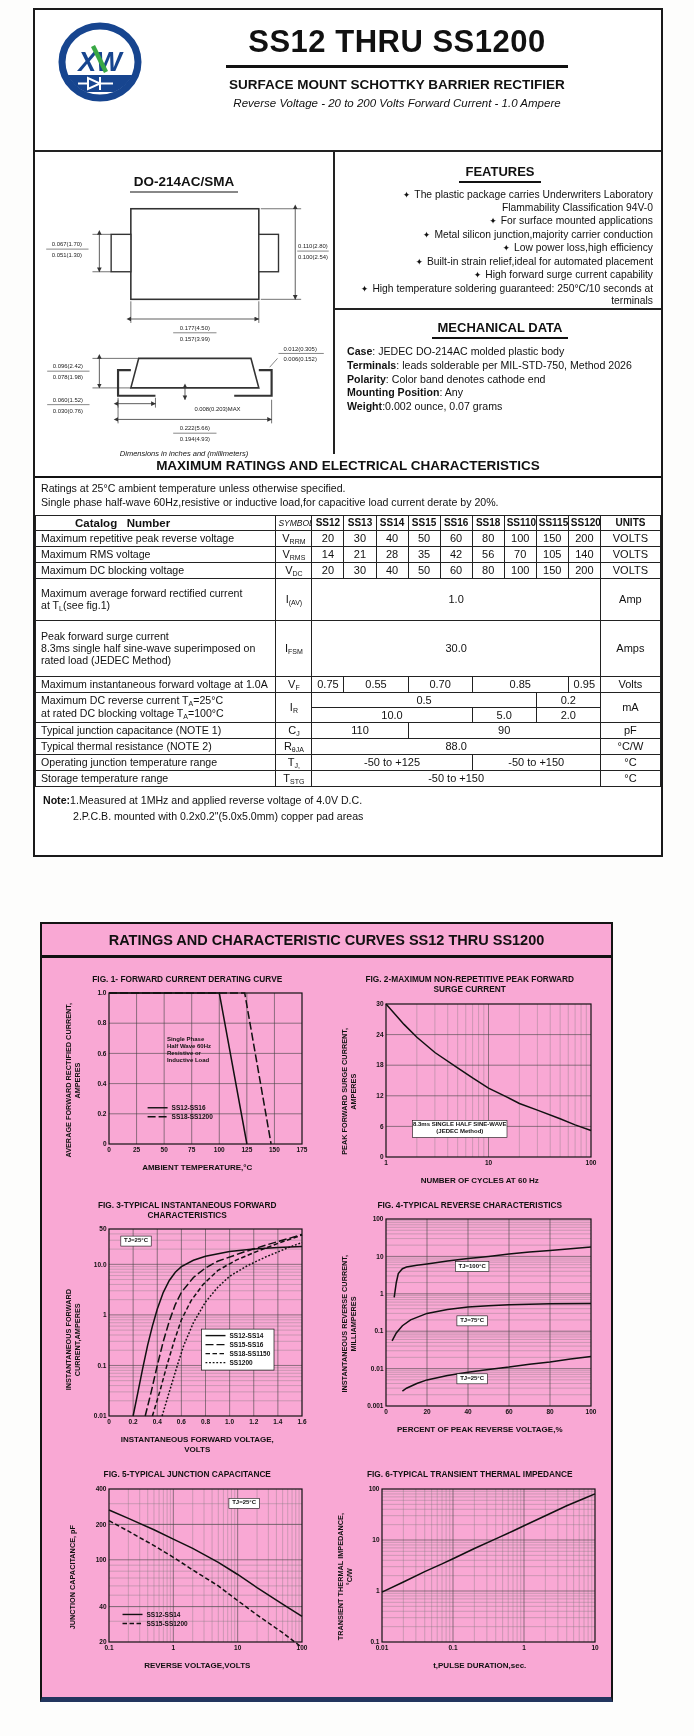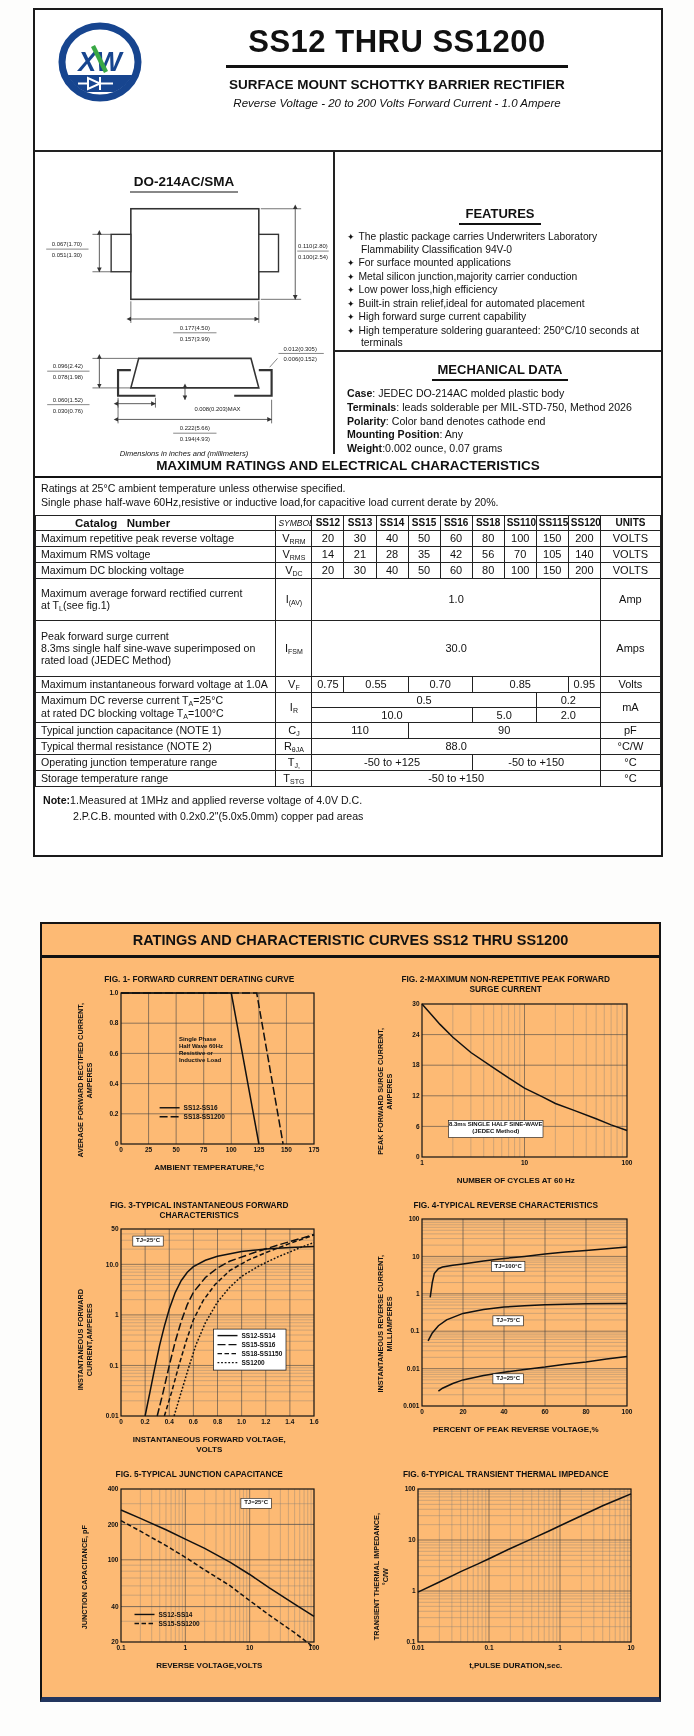--- a/index.html
+++ b/index.html
@@ -1,33 +1,33 @@
 <!DOCTYPE html>
 <html><head>
 <meta charset="utf-8">
 <style>
   html,body{margin:0;padding:0;background:#fff;}
   .page{position:relative;width:694px;height:1736px;background:#fdfdfc;font-family:"Liberation Sans",sans-serif;color:#111;overflow:hidden;}
   .box1{position:absolute;left:33px;top:8px;width:630px;height:849px;border:2px solid #1a1a1a;box-sizing:border-box;background:#fff;}
-  .box2{position:absolute;left:40px;top:922px;width:621px;height:780px;border:2px solid #141414;border-bottom:5px solid #22355e;box-sizing:border-box;background:#fdba74;}
+  .box2{position:absolute;left:40px;top:922px;width:573px;height:780px;border:2px solid #141414;border-bottom:5px solid #22355e;box-sizing:border-box;background:#f9a8d4;}
   
   .hdr-row{display:flex;height:142px;border-bottom:2px solid #222;box-sizing:border-box;padding:8px 10px 0 22px;}
   .title-blk{flex:1;text-align:center;padding-top:6px;}
   .main-title{display:inline-block;font-size:31px;font-weight:bold;letter-spacing:.5px;border-bottom:3px solid #111;padding:0 22px 5px;}
   .sub-title{font-size:13.5px;font-weight:bold;margin-top:9px;}
   .tagline{font-size:11.5px;font-style:italic;margin-top:5px;}
   
   .twocol{display:flex;height:302px;}
   .leftcol{width:300px;border-right:2px solid #222;box-sizing:border-box;padding-top:4px;}
   .rightcol{flex:1;display:flex;flex-direction:column;}
-  .feat-sec{border-bottom:2px solid #222;padding:10px 8px 4px 12px;height:158px;box-sizing:border-box;margin-top:42px;}
+  .feat-sec{border-bottom:2px solid #222;padding:10px 8px 4px 12px;height:158px;box-sizing:border-box;}
   .mech-sec{padding:8px 8px 4px 12px;flex:1;}
   .sec-head{text-align:center;margin-bottom:6px;}
   .sec-head span{display:inline-block;font-weight:bold;font-size:13px;border-bottom:2px solid #111;padding:0 6px 2px;}
-  .feat{font-size:10.3px;line-height:1.22;padding-left:14px;text-indent:-14px;margin-bottom:1px;}
+  .feat{font-size:10.3px;line-height:1.22;padding-left:14px;text-indent:-14px;margin-bottom:1px;text-align:right;}
   .feat .bl{font-size:9px;margin-right:4px;}
   .mech-line{font-size:10.6px;line-height:1.3;}
   .drw-title{text-align:center;margin:16px 0 0;}
   .drw-title span{display:inline-block;font-weight:bold;font-size:13.5px;border-bottom:2px solid #888;padding:0 4px 2px;}
   .drw-cap{text-align:center;font-size:7.5px;font-style:italic;}
   
   .band{border-top:0;border-bottom:2px solid #111;text-align:center;font-weight:bold;font-size:13.5px;padding:4px 0 3px;}
   .preamble{font-size:10.6px;padding:3px 6px 5px;line-height:1.35;}
   table.ratings{border-collapse:collapse;width:100%;table-layout:fixed;}
   table.ratings td{border:1px solid #222;font-size:11px;padding:1px 2px;text-align:center;vertical-align:middle;overflow:hidden;}

